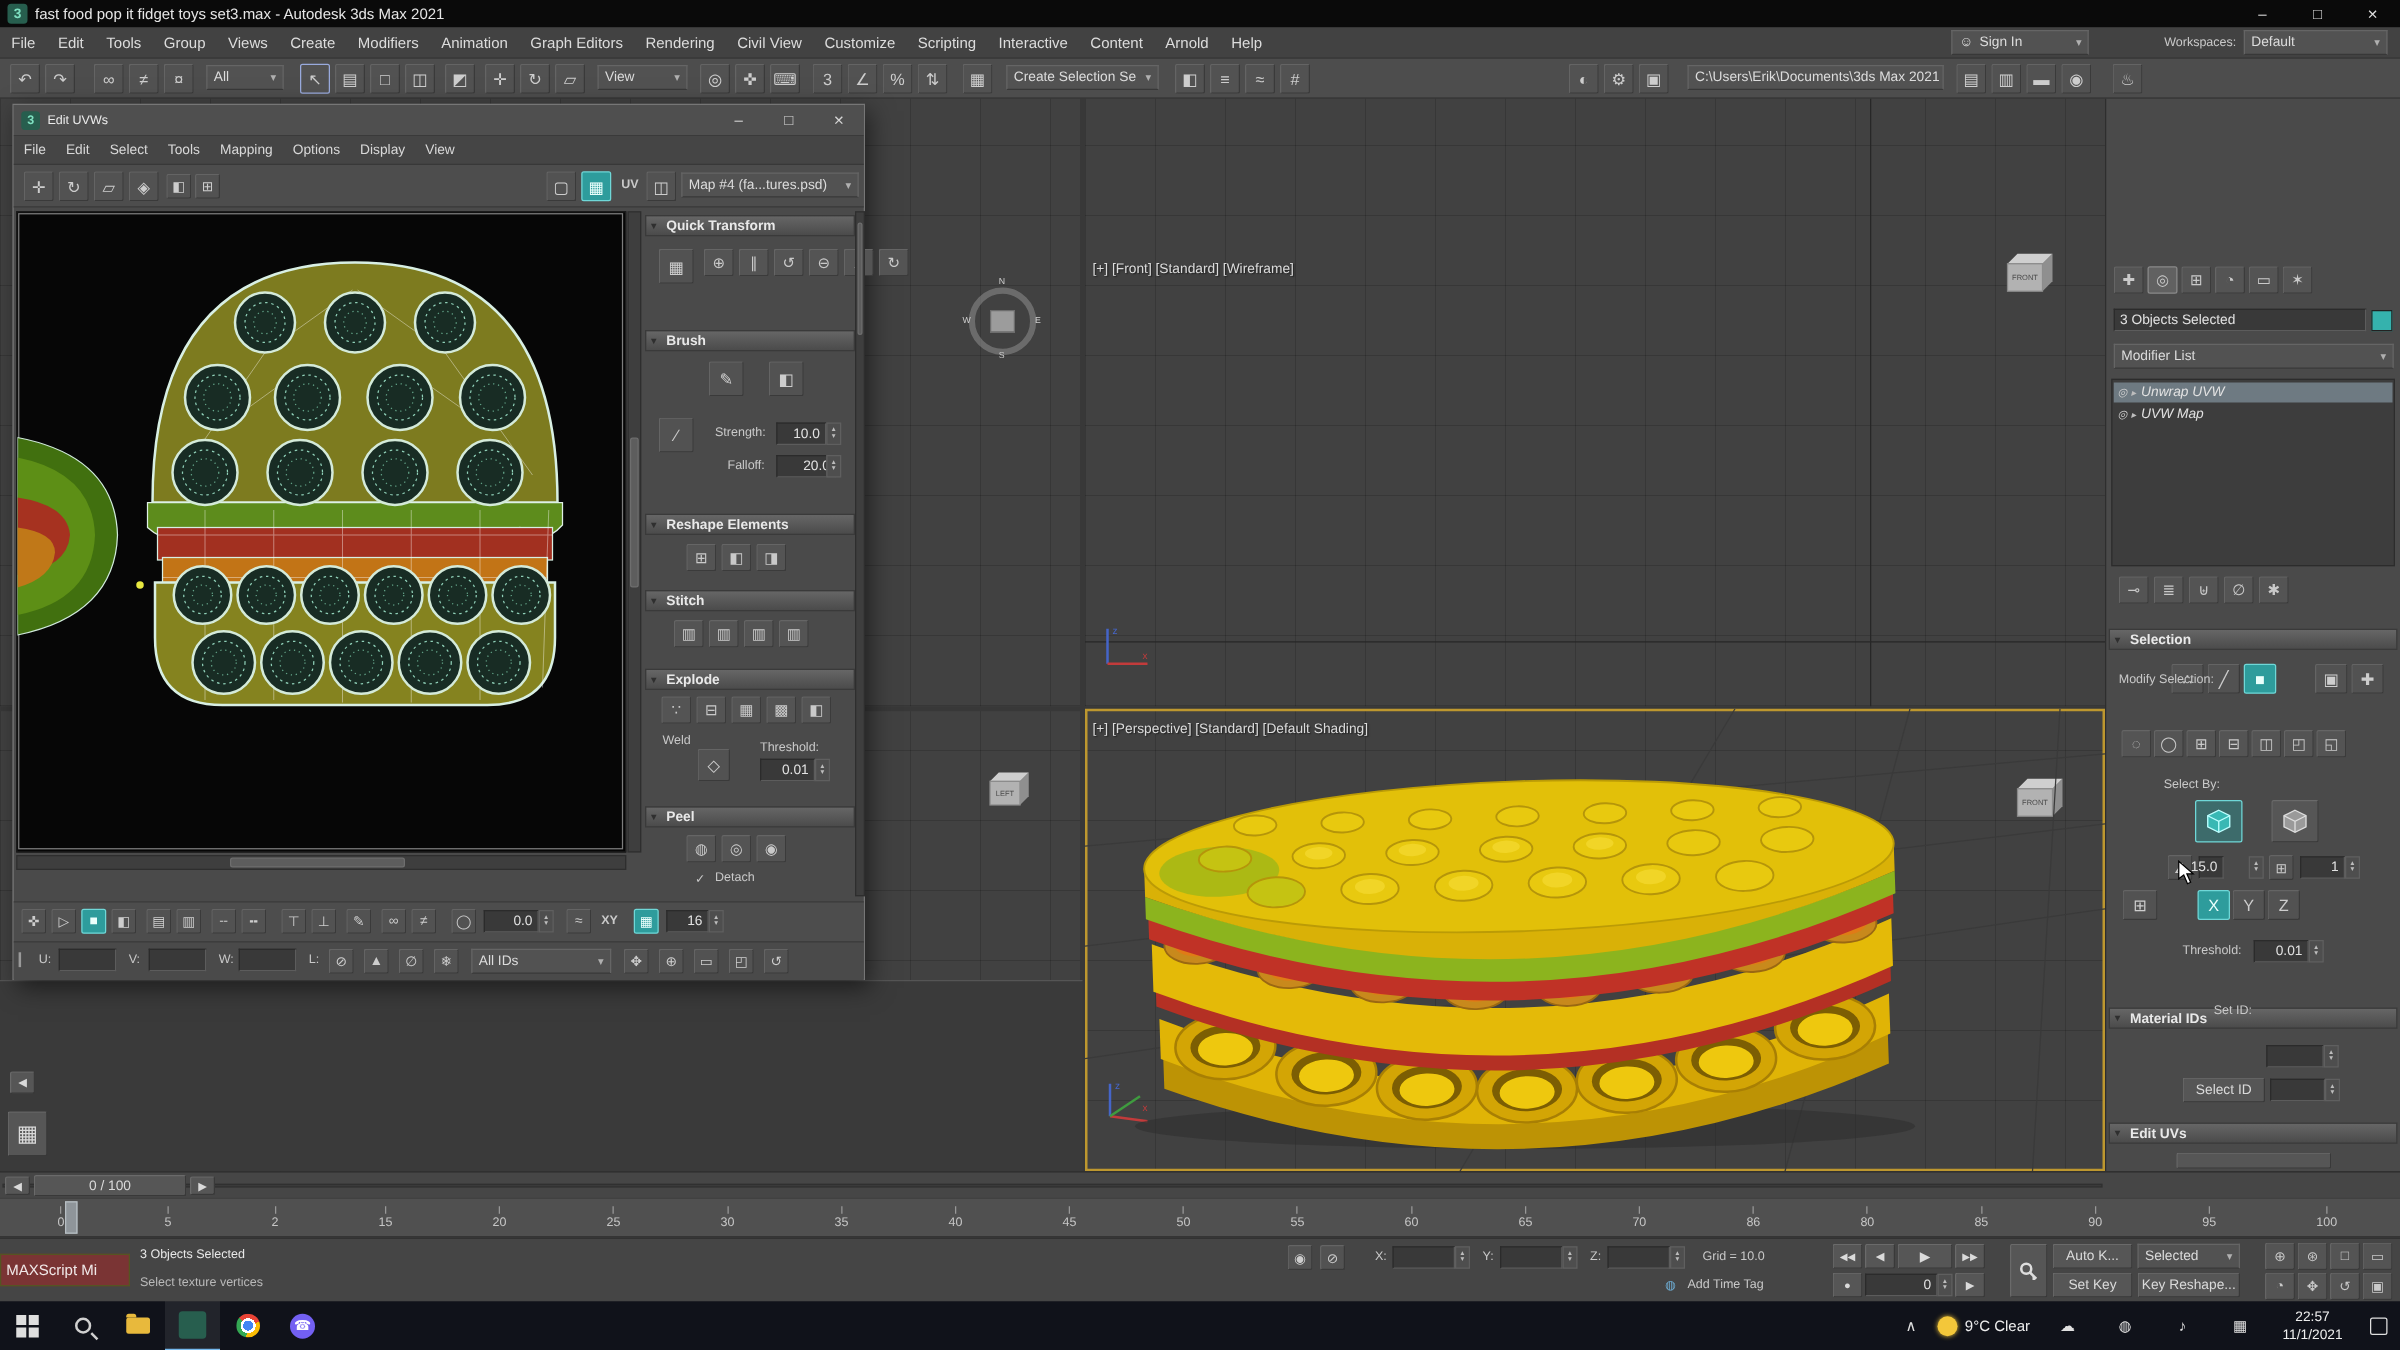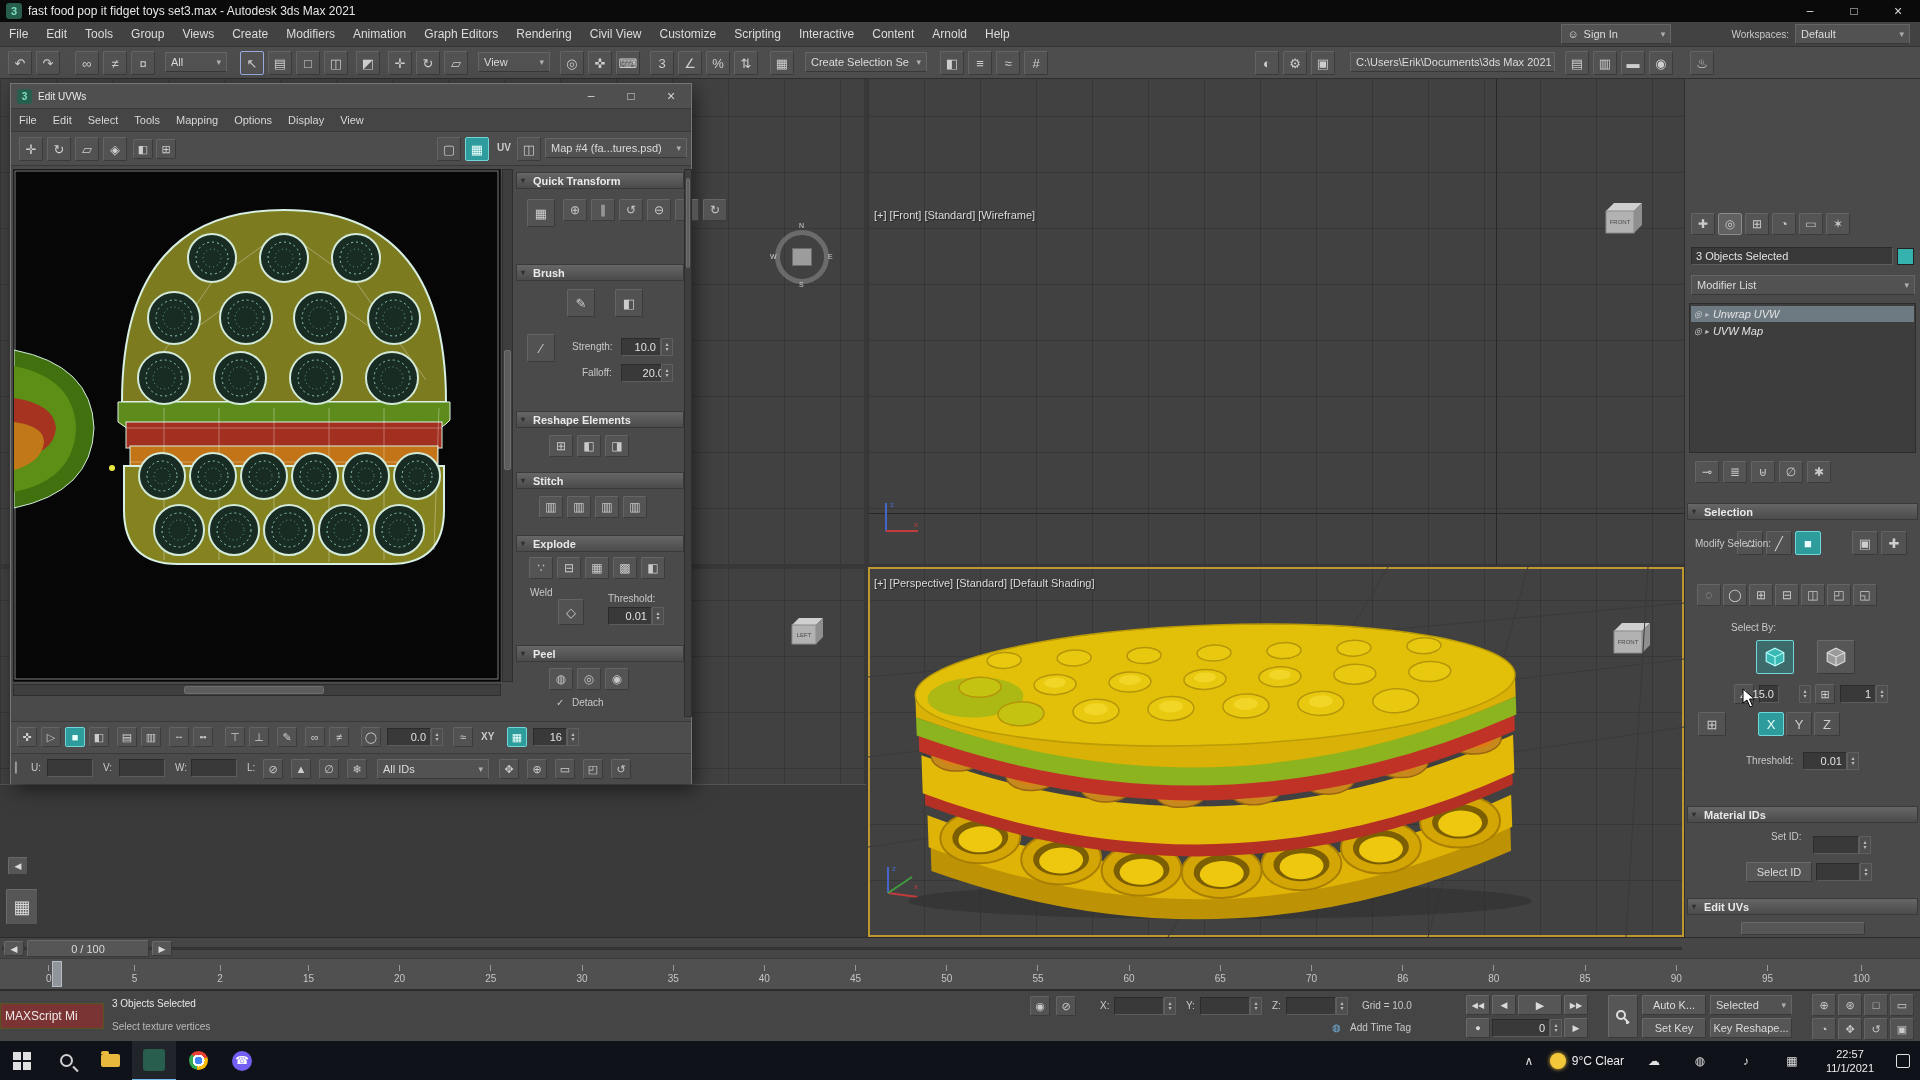--- a/index.html
+++ b/index.html
@@ -716,21 +716,21 @@
     <div class="fld" style="left:118px;top:673px;width:44px">
         <span>0.01</span>
       </div>
     <span class="spn" style="left:162px;top:673px">▴
 ▾</span>
 
     <div class="ro" style="left:2px;top:727px;width:231px">
         <i>▾</i>
         <span>Material IDs</span>
       </div>
-    <span class="lbl" style="left:86px;top:752px">Set ID:</span>
+    <span class="lbl" style="left:86px;top:724px">Set ID:</span>
     <div class="fld" style="left:128px;top:757px;width:46px"></div>
     <span class="spn" style="left:174px;top:757px">▴
 ▾</span>
     <span class="btn" style="left:61px;top:783px;width:66px;height:20px">
         <span>Select ID</span>
       </span>
     <div class="fld" style="left:131px;top:784px;width:44px"></div>
     <span class="spn" style="left:175px;top:784px">▴
 ▾</span>
 

